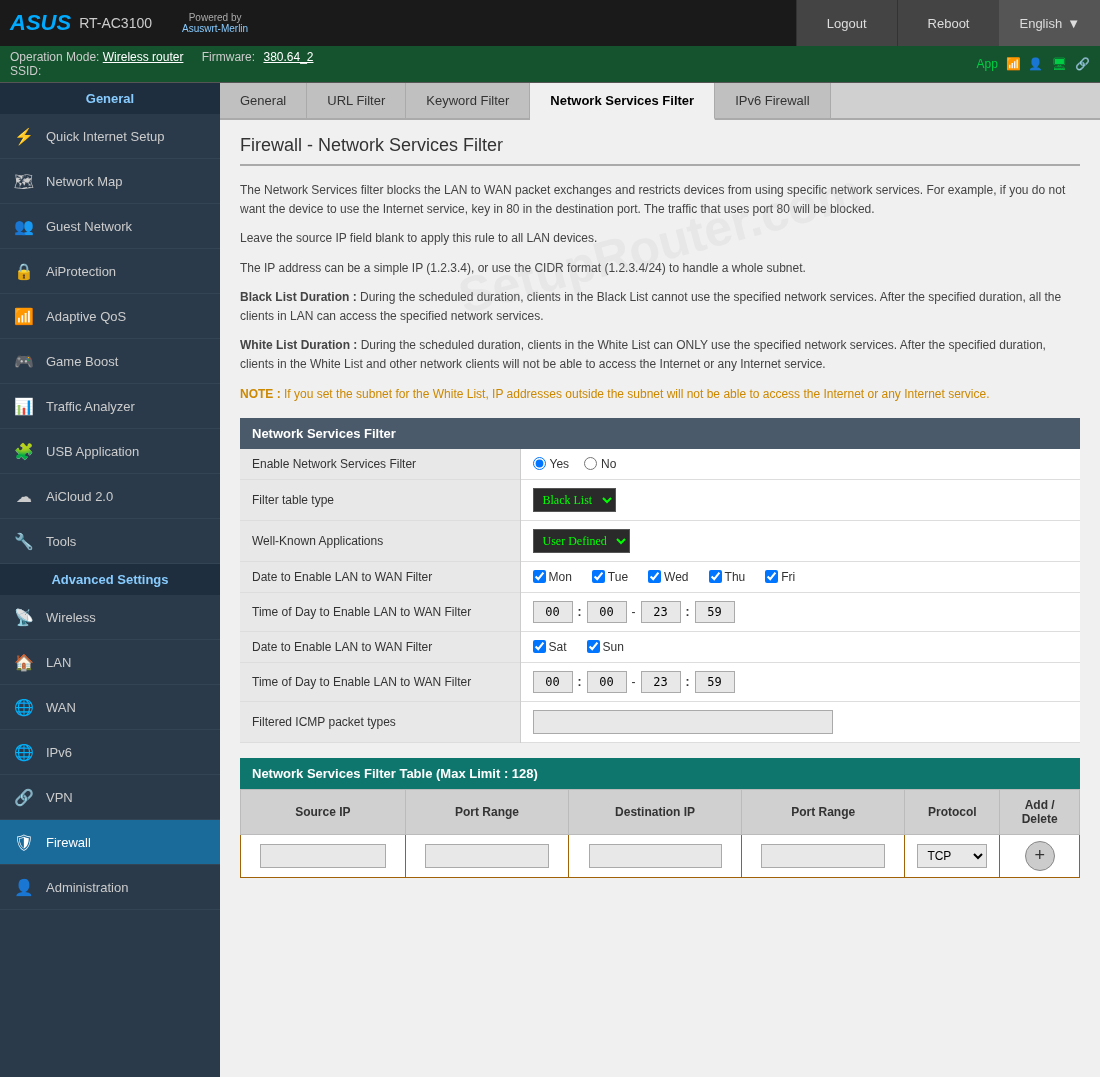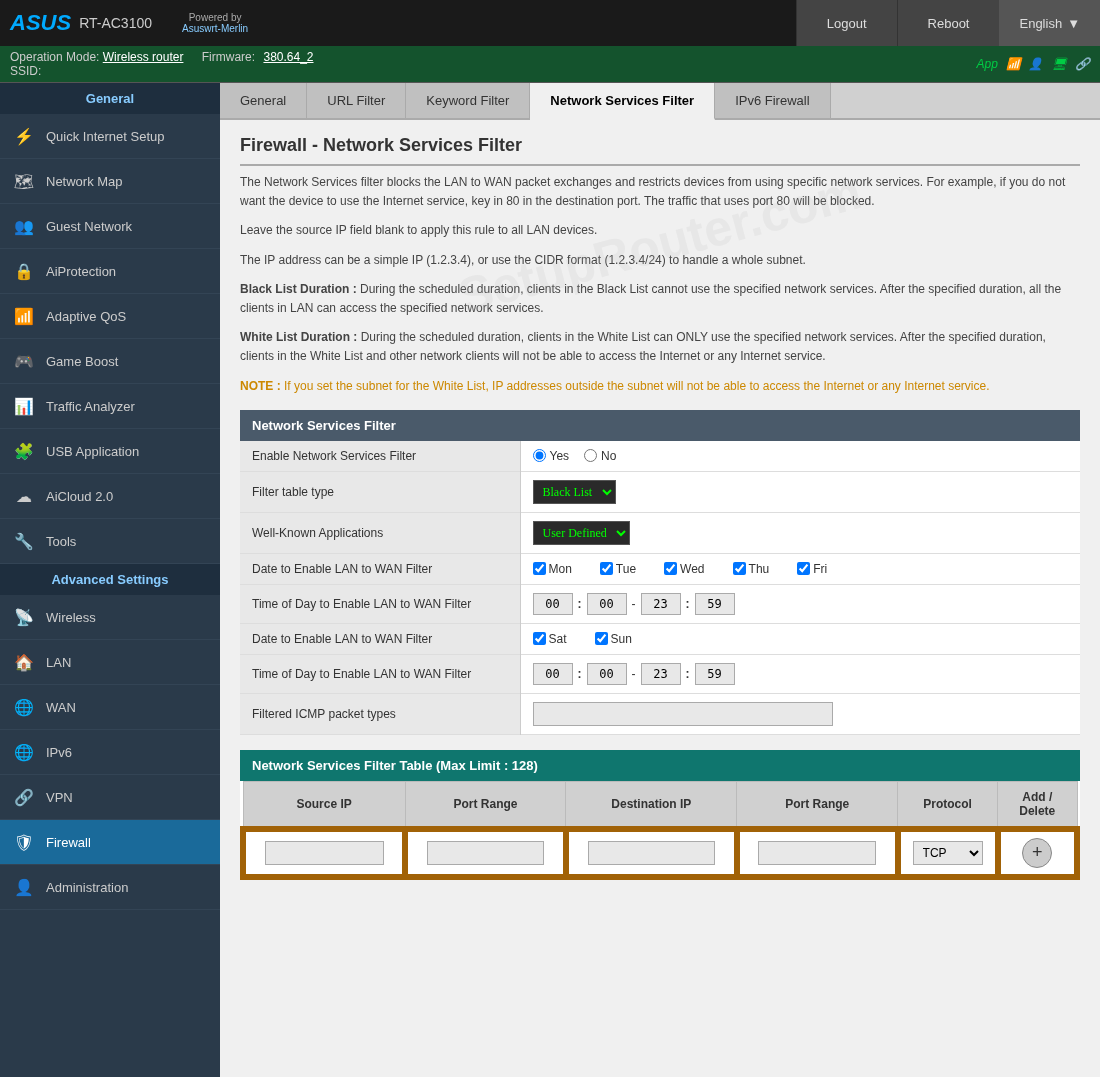--- a/index.html
+++ b/index.html
@@ -12,21 +12,21 @@
     .model-text { color: #ccc; font-size: 14px; margin-left: 8px; }
     .powered-by { display: flex; flex-direction: column; align-items: center; padding: 0 10px; font-size: 10px; color: #aaa; }
     .top-nav { display: flex; margin-left: auto; }
     .top-nav-btn { background: #444; color: #ddd; border: none; padding: 0 30px; height: 46px; font-size: 13px; cursor: pointer; border-left: 1px solid #333; }
     .lang-btn { background: #555; color: #ddd; border: none; padding: 0 20px; height: 46px; font-size: 13px; cursor: pointer; display: flex; align-items: center; gap: 5px; }
 
     
     .status-bar { background: #14532d; padding: 4px 10px; display: flex; align-items: center; justify-content: space-between; border-bottom: 1px solid #555; }
     .status-left { font-size: 12px; color: #ccc; }
     .status-left a { color: #fff; text-decoration: underline; cursor: pointer; }
-    .status-icons { display: flex; gap: 8px; align-items: center; color: #00cc44; font-size: 12px; font-style: italic; }
+    .status-icons { display: flex; gap: 8px; align-items: center; color: #00cc44; font-size: 12px; }
 
     
     .main-layout { display: flex; min-height: calc(1077px - 46px - 30px); }
 
     
     .sidebar { width: 220px; background: #2a3a4a; flex-shrink: 0; }
     .sidebar-section-header { background: #1e2e3e; color: #88ccff; padding: 8px 12px; font-size: 13px; font-weight: bold; text-align: center; }
     .sidebar-item { display: flex; align-items: center; gap: 10px; padding: 10px 12px; color: #ccc; cursor: pointer; border-bottom: 1px solid #334455; }
     .sidebar-item.active { background: #1a6a9a; color: #fff; }
     .sidebar-icon { width: 24px; height: 24px; display: flex; align-items: center; justify-content: center; font-size: 16px; }
@@ -35,50 +35,50 @@
     
     .content { flex: 1; background: #f0f0f0; }
 
     
     .tabs { display: flex; background: #d0d0d0; border-bottom: 2px solid #aaa; }
     .tab { padding: 10px 20px; cursor: pointer; font-size: 13px; color: #333; background: #c0c0c0; border-right: 1px solid #aaa; }
     .tab.active { background: #f0f0f0; color: #000; font-weight: bold; border-bottom: 2px solid #f0f0f0; margin-bottom: -2px; }
 
     
     .page-content { padding: 15px 20px; background: #f0f0f0; color: #333; }
-    .page-title { font-size: 18px; font-weight: bold; color: #333; margin-bottom: 7px; border-bottom: 2px solid #aaa; padding-bottom: 8px; }
+    .page-title { font-size: 18px; font-weight: normal; color: #333; margin-bottom: 15px; border-bottom: 2px solid #aaa; padding-bottom: 8px; }
     .description { font-size: 12px; color: #444; line-height: 1.6; margin-bottom: 10px; }
     .bold-label { font-weight: bold; }
     .note { color: #cc8800; font-size: 12px; margin: 10px 0 15px 0; line-height: 1.5; }
     .note .note-label { font-weight: bold; }
 
     
     .filter-section { background: #4a5a6a; color: #fff; padding: 8px 12px; font-size: 13px; font-weight: bold; margin-bottom: 0; }
     .filter-table { width: 100%; border-collapse: collapse; background: #fff; }
     .filter-table tr { border-bottom: 1px solid #ddd; }
     .filter-table td { padding: 8px 12px; font-size: 12px; vertical-align: middle; }
     .filter-table td:first-child { width: 280px; color: #333; background: #e8e8e8; border-right: 1px solid #ccc; }
     .filter-table td:last-child { color: #333; }
 
     
     .radio-group { display: flex; gap: 15px; align-items: center; }
     .radio-item { display: flex; align-items: center; gap: 4px; }
     select.filter-select { background: #2a2a2a; color: #00ff00; font-family: Liberation Serif, serif; padding: 3px 5px; border: 1px solid #555; font-size: 12px; }
-    .checkbox-group { display: flex; gap: 28px; align-items: center; }
+    .checkbox-group { display: flex; gap: 20px; align-items: center; }
     .checkbox-item { display: flex; align-items: center; gap: 3px; font-size: 12px; }
     .time-group { display: flex; align-items: center; gap: 5px; }
     .time-input { width: 40px; background: #e8e8e8; border: 1px solid #aaa; padding: 3px 5px; text-align: center; font-size: 12px; font-family: monospace; }
     .time-sep { font-weight: bold; }
     .icmp-input { width: 300px; background: #e8e8e8; border: 1px solid #aaa; padding: 3px 5px; height: 24px; }
 
     
     .bottom-section-header { background: #0f766e; color: #fff; padding: 8px 12px; font-size: 13px; font-weight: bold; margin-top: 15px; }
     .data-table { width: 100%; border-collapse: collapse; background: #fff; }
     .data-table th { background: #d0d0d0; padding: 8px 10px; font-size: 12px; text-align: center; border: 1px solid #bbb; }
-    .data-table td { padding: 6px 12px; font-size: 12px; text-align: center; border: 6px solid #a16207; }
+    .data-table td { padding: 6px 12px; font-size: 12px; text-align: center; border: 1px solid #a16207; }
     .data-input { width: 90%; background: #e8e8e8; border: 1px solid #aaa; padding: 3px 5px; height: 24px; }
     .protocol-select { background: #e8e8e8; border: 1px solid #aaa; padding: 3px 5px; font-size: 12px; width: 70px; }
     .add-btn { width: 30px; height: 30px; background: #ccc; border: 1px solid #888; border-radius: 50%; font-size: 18px; cursor: pointer; display: flex; align-items: center; justify-content: center; color: #333; margin: 0 auto; }
     .content-wrapper { position: relative; }
   </style>
 </head>
 <body>
 
 <div class="top-bar">
   <div class="logo-area">

